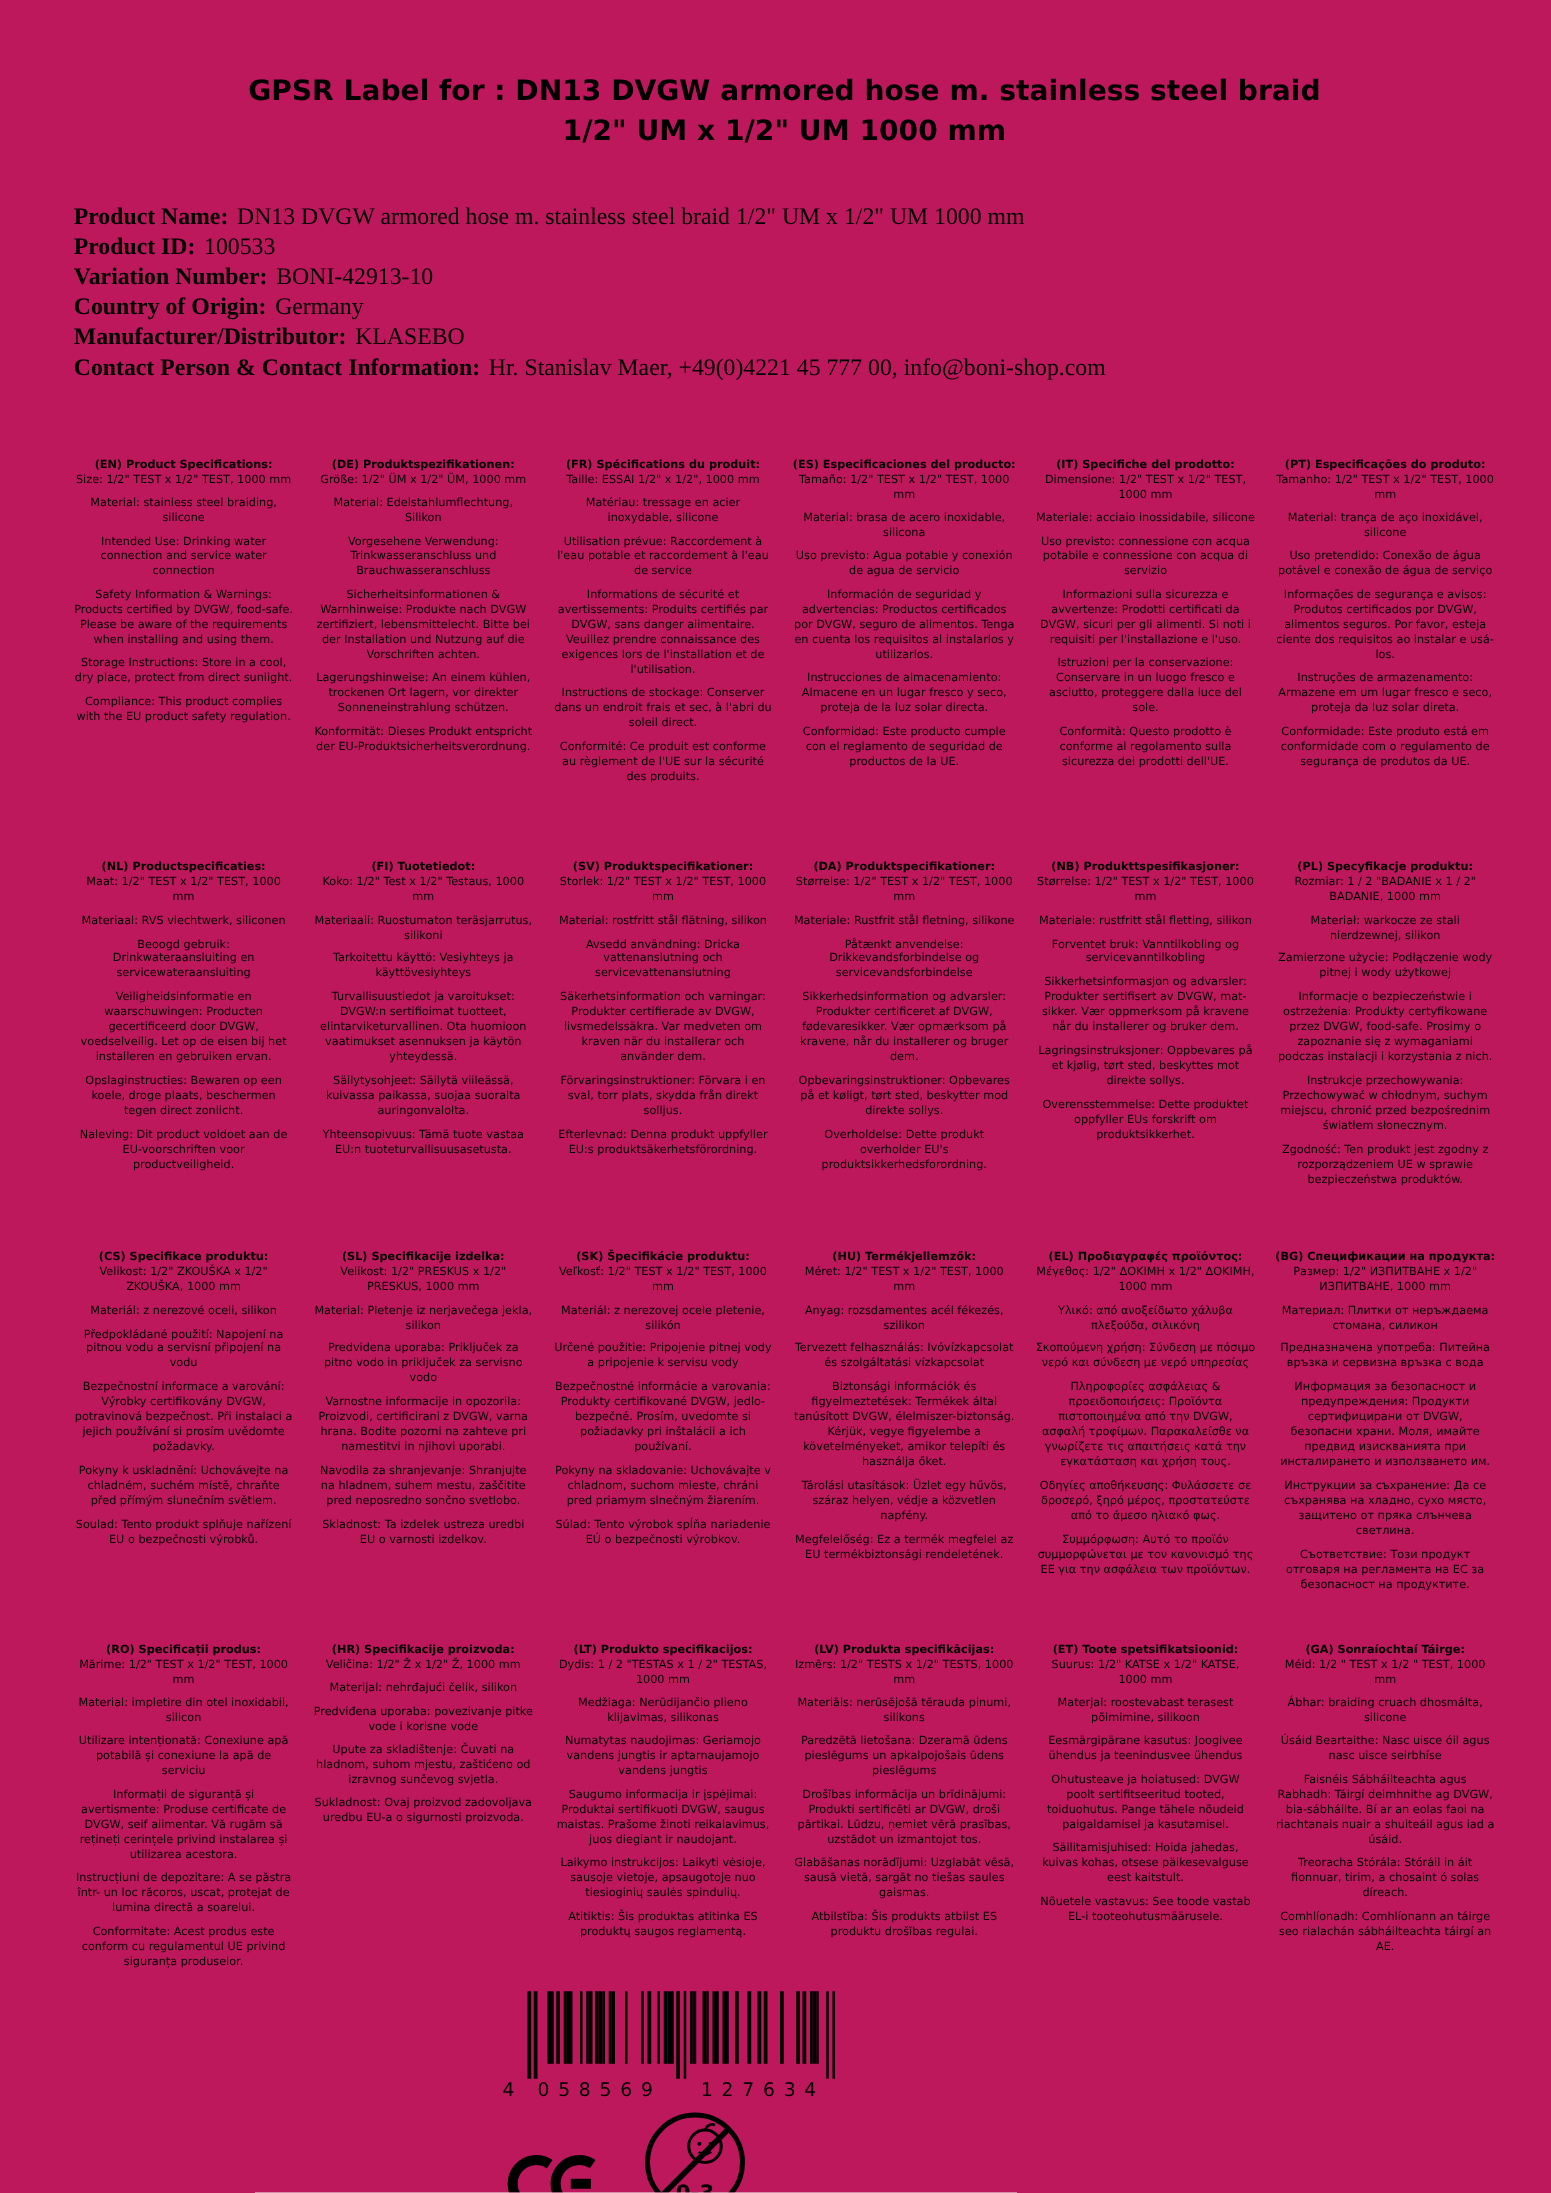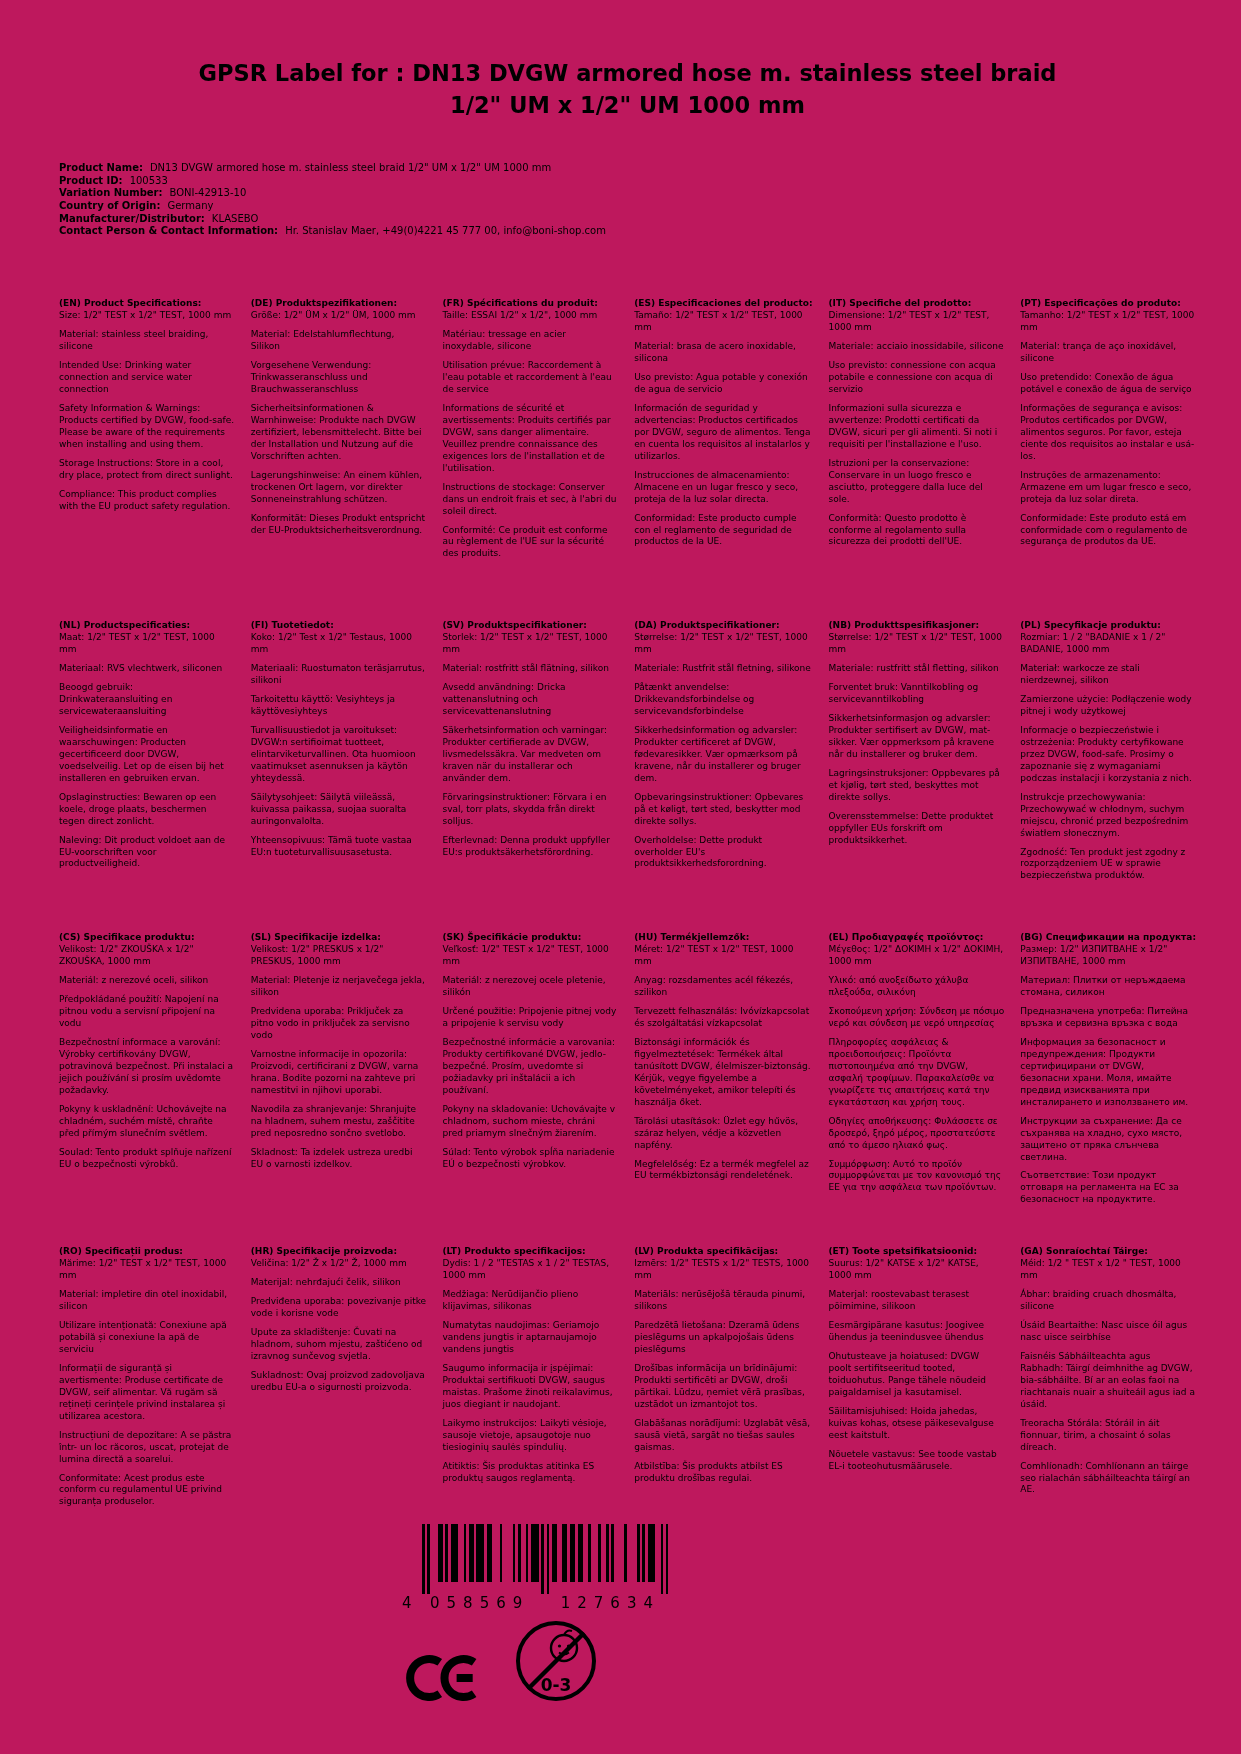--- a/index.html
+++ b/index.html
@@ -15,33 +15,33 @@
     overflow:hidden;
   }
   .doc-title{
     font-size:22.5px;
     font-weight:bold;
     line-height:1.42;
     text-align:center;
     max-width:880px;
     margin:16px auto 0 auto;
   }
-  .product-info{margin-top:40px;font-size:10px;line-height:1.27;}
+  .product-info{margin-top:40px;font-size:19px;line-height:1.27;font-family:Liberation Serif, serif;}
   .info-row{white-space:nowrap;}
   .info-label{font-weight:bold;margin-right:7px;}
   .lang-grid{
     margin-top:60px;
     display:grid;
     grid-template-columns:repeat(6,1fr);
     column-gap:16px;
     grid-template-rows:322px 312px 314px auto;
     font-size:9px;
     line-height:1.33;
   }
-  .lang-block{overflow:visible;}
+  .lang-block{overflow:visible;text-align:center;}
   .block-title{font-weight:bold;white-space:nowrap;}
   .block-par{margin:7px 0 0 0;}
   .block-body .block-par:first-child{margin-top:0;}
 
   
   .footer{margin-left:345px;margin-top:16px;width:330px;}
   .barcode{position:relative;width:265px;padding-bottom:17px;}
   .bars{display:flex;align-items:flex-start;padding-left:18px;height:70px;}
   .bc-mod{width:2.6px;height:58px;flex:0 0 auto;}
   .bc-bar{background:#000;}

